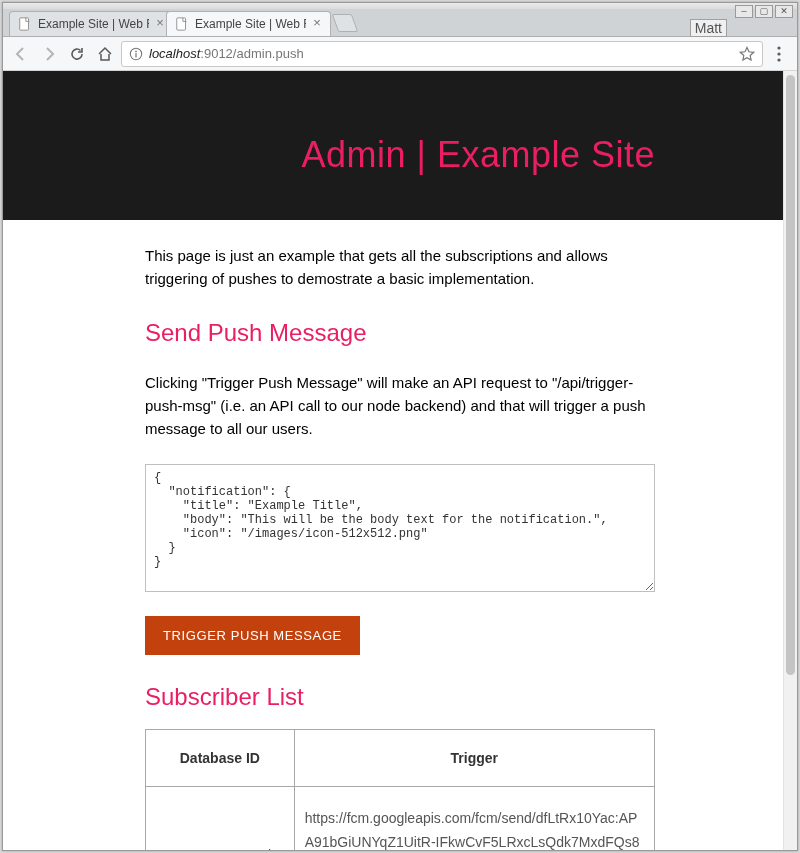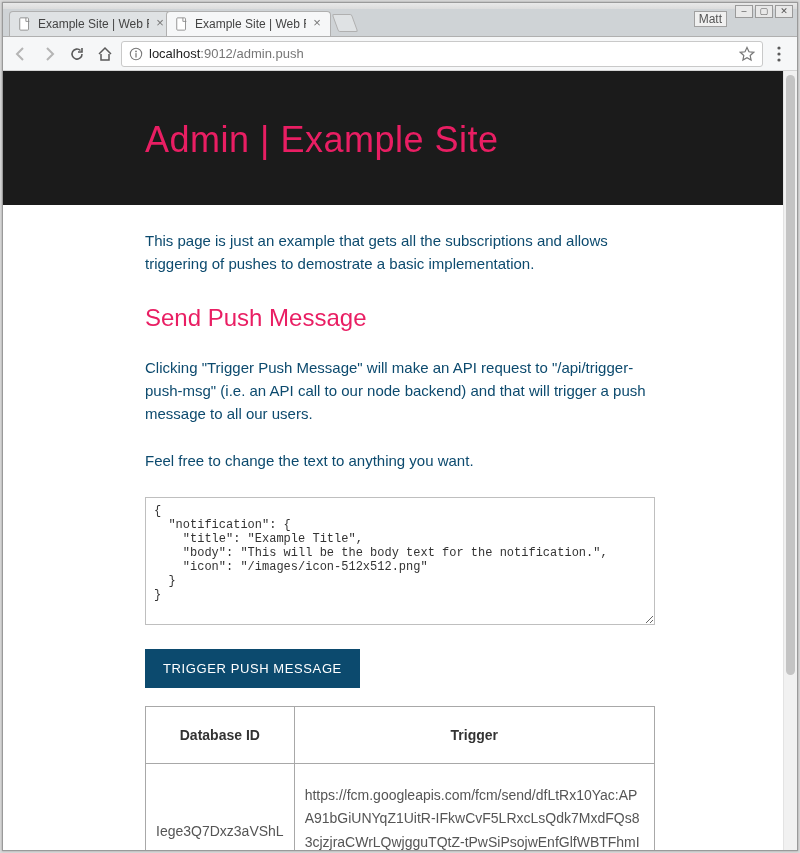--- a/index.html
+++ b/index.html
@@ -16,22 +16,22 @@
     border:1px solid #9a9a9a;
     background:#fff;
     box-shadow: 0 0 2px rgba(0,0,0,.3);
     display:flex; flex-direction:column;
   }
   .os-titlebar {
     height:6px;
     background:linear-gradient(#e9e9e9,#dcdcdc);
   }
   .os-badge {
-    position:absolute; right:70px; top:8px;
-    font-size:12px;
+    position:absolute; right:70px; top:16px;
+    font-size:14px;
     padding:0 4px;
     border:1px solid #a0a0a0;
     background:#f0f0f0;
     color:#555;
   }
   .os-buttons {
     position:absolute; right:4px; top:2px;
     display:flex; gap:2px;
   }
   .os-btn {
@@ -109,21 +109,21 @@
     display:flex; align-items:center;
     padding:0 6px;
     font-size:13px;
     color:#222;
     gap:6px;
   }
   .omnibox .info {
     width:15px; height:15px;
     display:flex; align-items:center; justify-content:center;
   }
-  .url-host { color:#222; }
+  .url-host { color:#222;font-style:italic; }
   .url-rest { color:#777; }
   .star {
     width:18px; height:18px; color:#777;
     display:flex; align-items:center; justify-content:center;
   }
   .kebab {
     width:24px; height:24px;
     display:flex; align-items:center; justify-content:center;
     color:#5a5a5a;
   }
@@ -147,36 +147,37 @@
   .scrollthumb {
     position:absolute; left:2px; right:2px;
     top:4px; height:600px;
     background:#c4c4c4;
     border-radius:6px;
   }
 
   
   .hero {
     background:#1b1b1b;
-    padding:48px 0 44px 0;
+    padding:63px 0 44px 0;
+    text-align:right;
   }
   .wrap {
     margin:0 auto;
     max-width:530px;
     padding:0 10px;
   }
   h1.site-title {
     margin:0;
     font-weight:300;
     font-size:36px;
     color:#e91e63;
     letter-spacing:0.5px;
   }
   .body-text {
-    color:#0c4a6e;
+    color:#000000;
     font-size:15px;
     line-height:1.55;
     margin:24px 0;
   }
   h2.section {
     color:#e91e63;
     font-weight:300;
     font-size:24px;
     margin:28px 0 18px 0;
   }
@@ -187,21 +188,21 @@
     border:1px solid #bfbfbf;
     font-family: "Consolas","Menlo","Courier New",monospace;
     font-size:12px;
     padding:6px 8px;
     color:#333;
     white-space:pre;
     overflow:auto;
   }
   .trigger-btn {
     margin-top:20px;
-    background:#0c4a6e;
+    background:#c2410c;
     color:#fff;
     border:none;
     padding:12px 18px;
     font-size:13px;
     letter-spacing:0.6px;
     cursor:pointer;
   }
   table.sub {
     width:100%;
     border-collapse:collapse;
@@ -318,34 +319,34 @@
           </div>
         </div>
 
         <div class="wrap">
           <p class="body-text">This page is just an example that gets all the subscriptions and allows triggering of pushes to demostrate a basic implementation.</p>
 
           <h2 class="section">Send Push Message</h2>
 
           <p class="body-text">Clicking "Trigger Push Message" will make an API request to "/api/trigger-push-msg" (i.e. an API call to our node backend) and that will trigger a push message to all our users.</p>
 
-          <p class="body-text">Feel free to change the text to anything you want.</p>
 
           <textarea class="push-textarea" style="">{
   "notification": {
     "title": "Example Title",
     "body": "This will be the body text for the notification.",
     "icon": "/images/icon-512x512.png"
   }
 }</textarea>
 
           <div>
             <button class="trigger-btn">TRIGGER PUSH MESSAGE</button>
           </div>
 
+          <h2 class="section">Subscriber List</h2>
 
           <table class="sub">
             <thead>
               <tr>
                 <th style="width:140px">Database ID</th>
                 <th>Trigger</th>
               </tr>
             </thead>
             <tbody>
               <tr>

